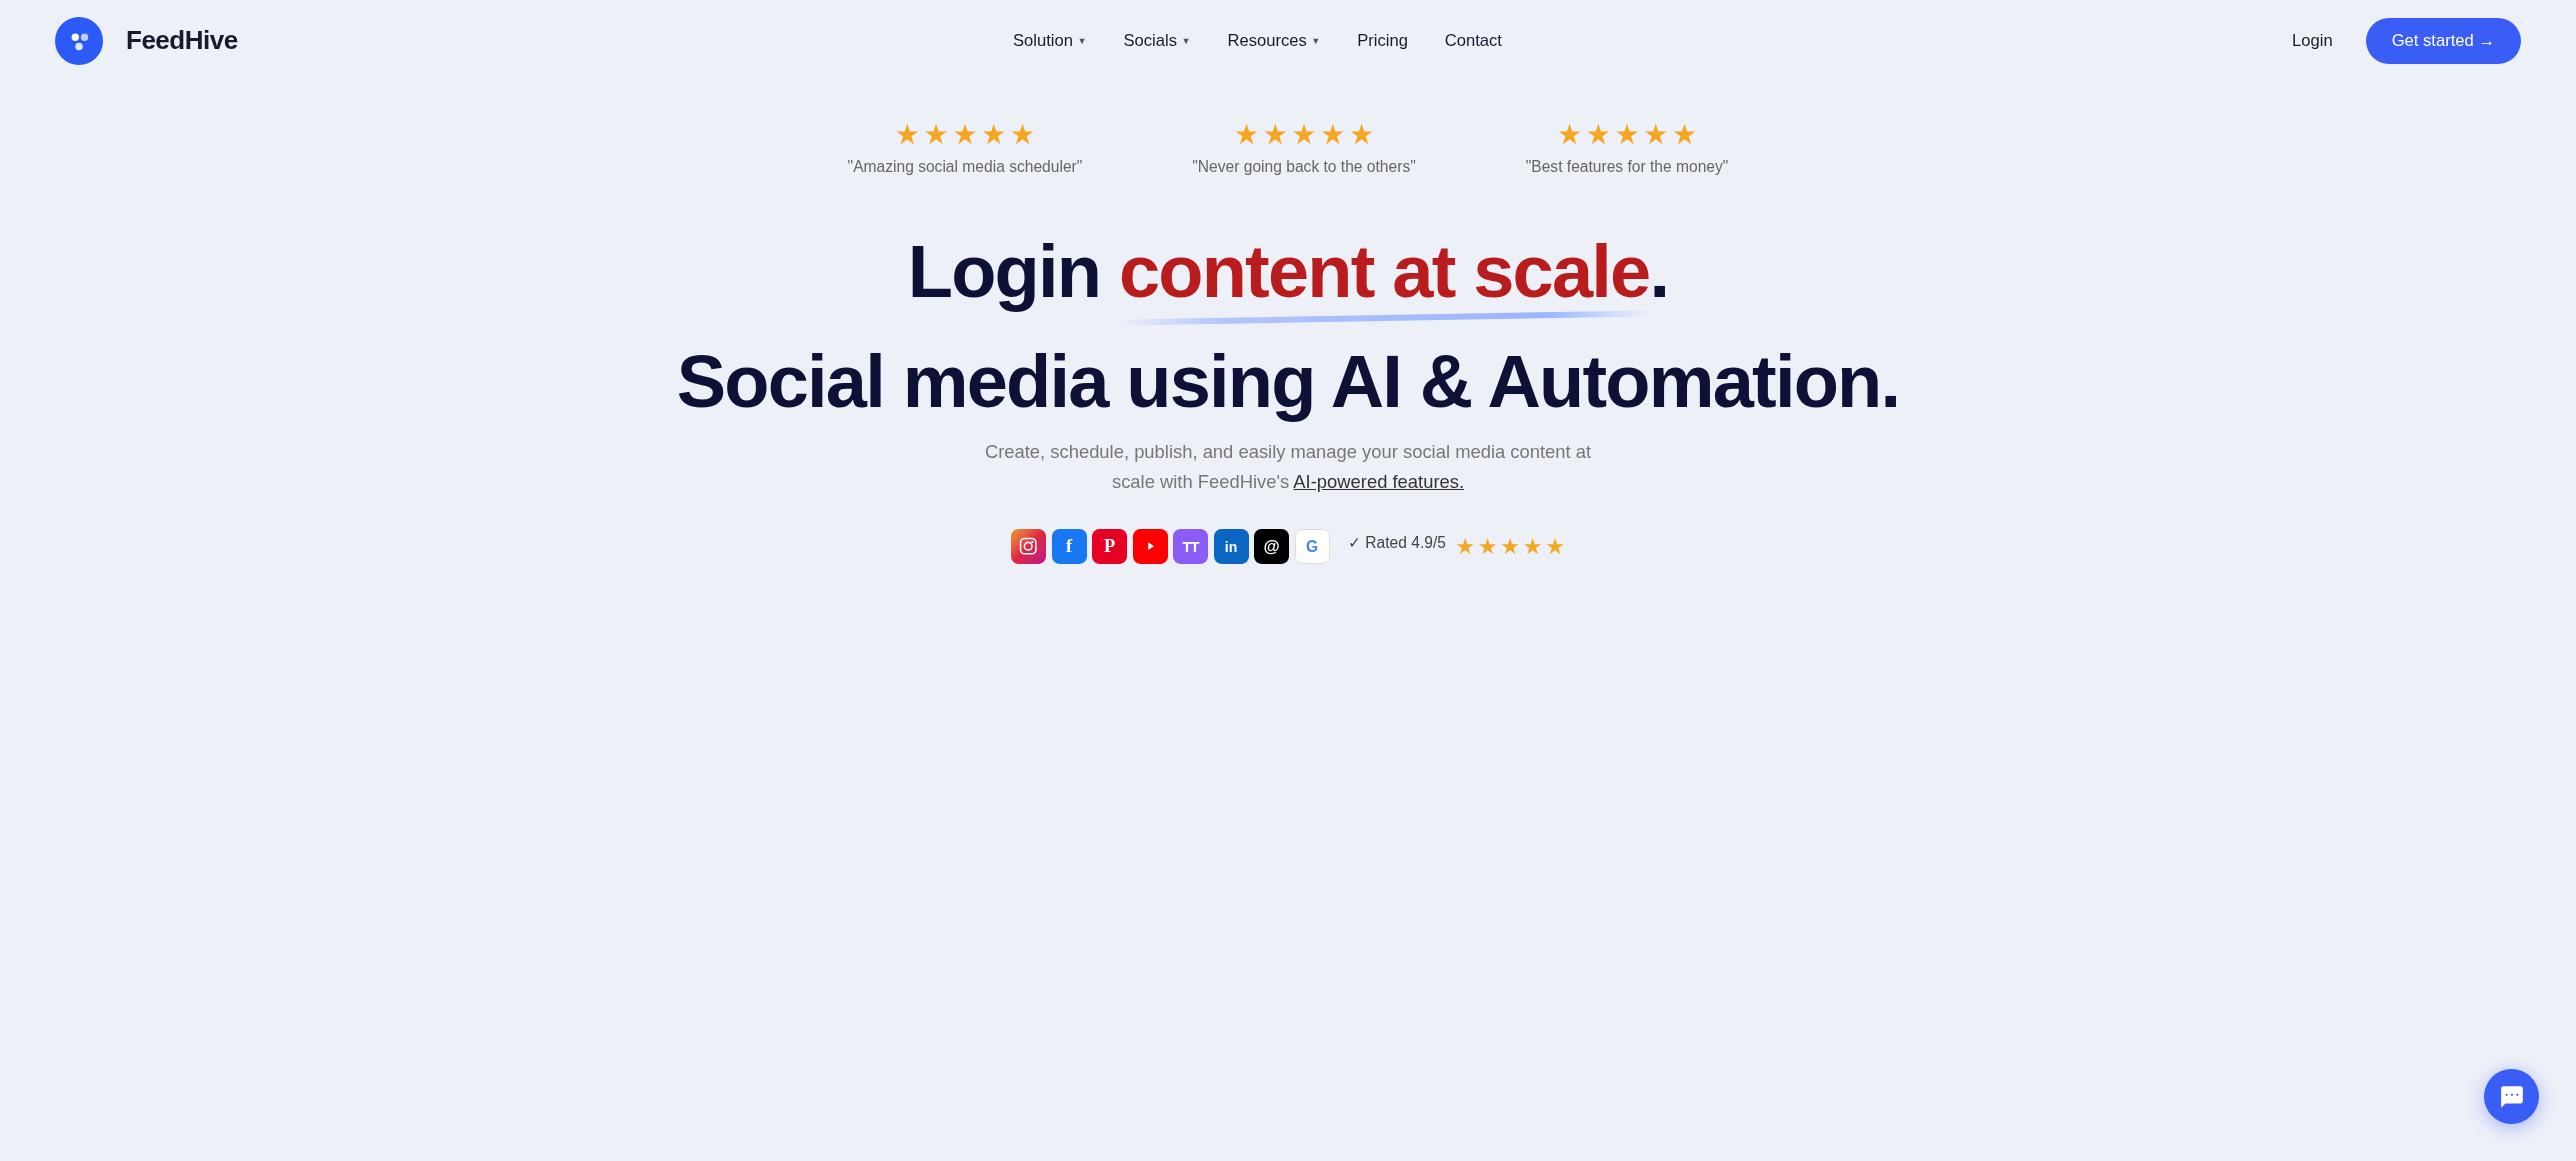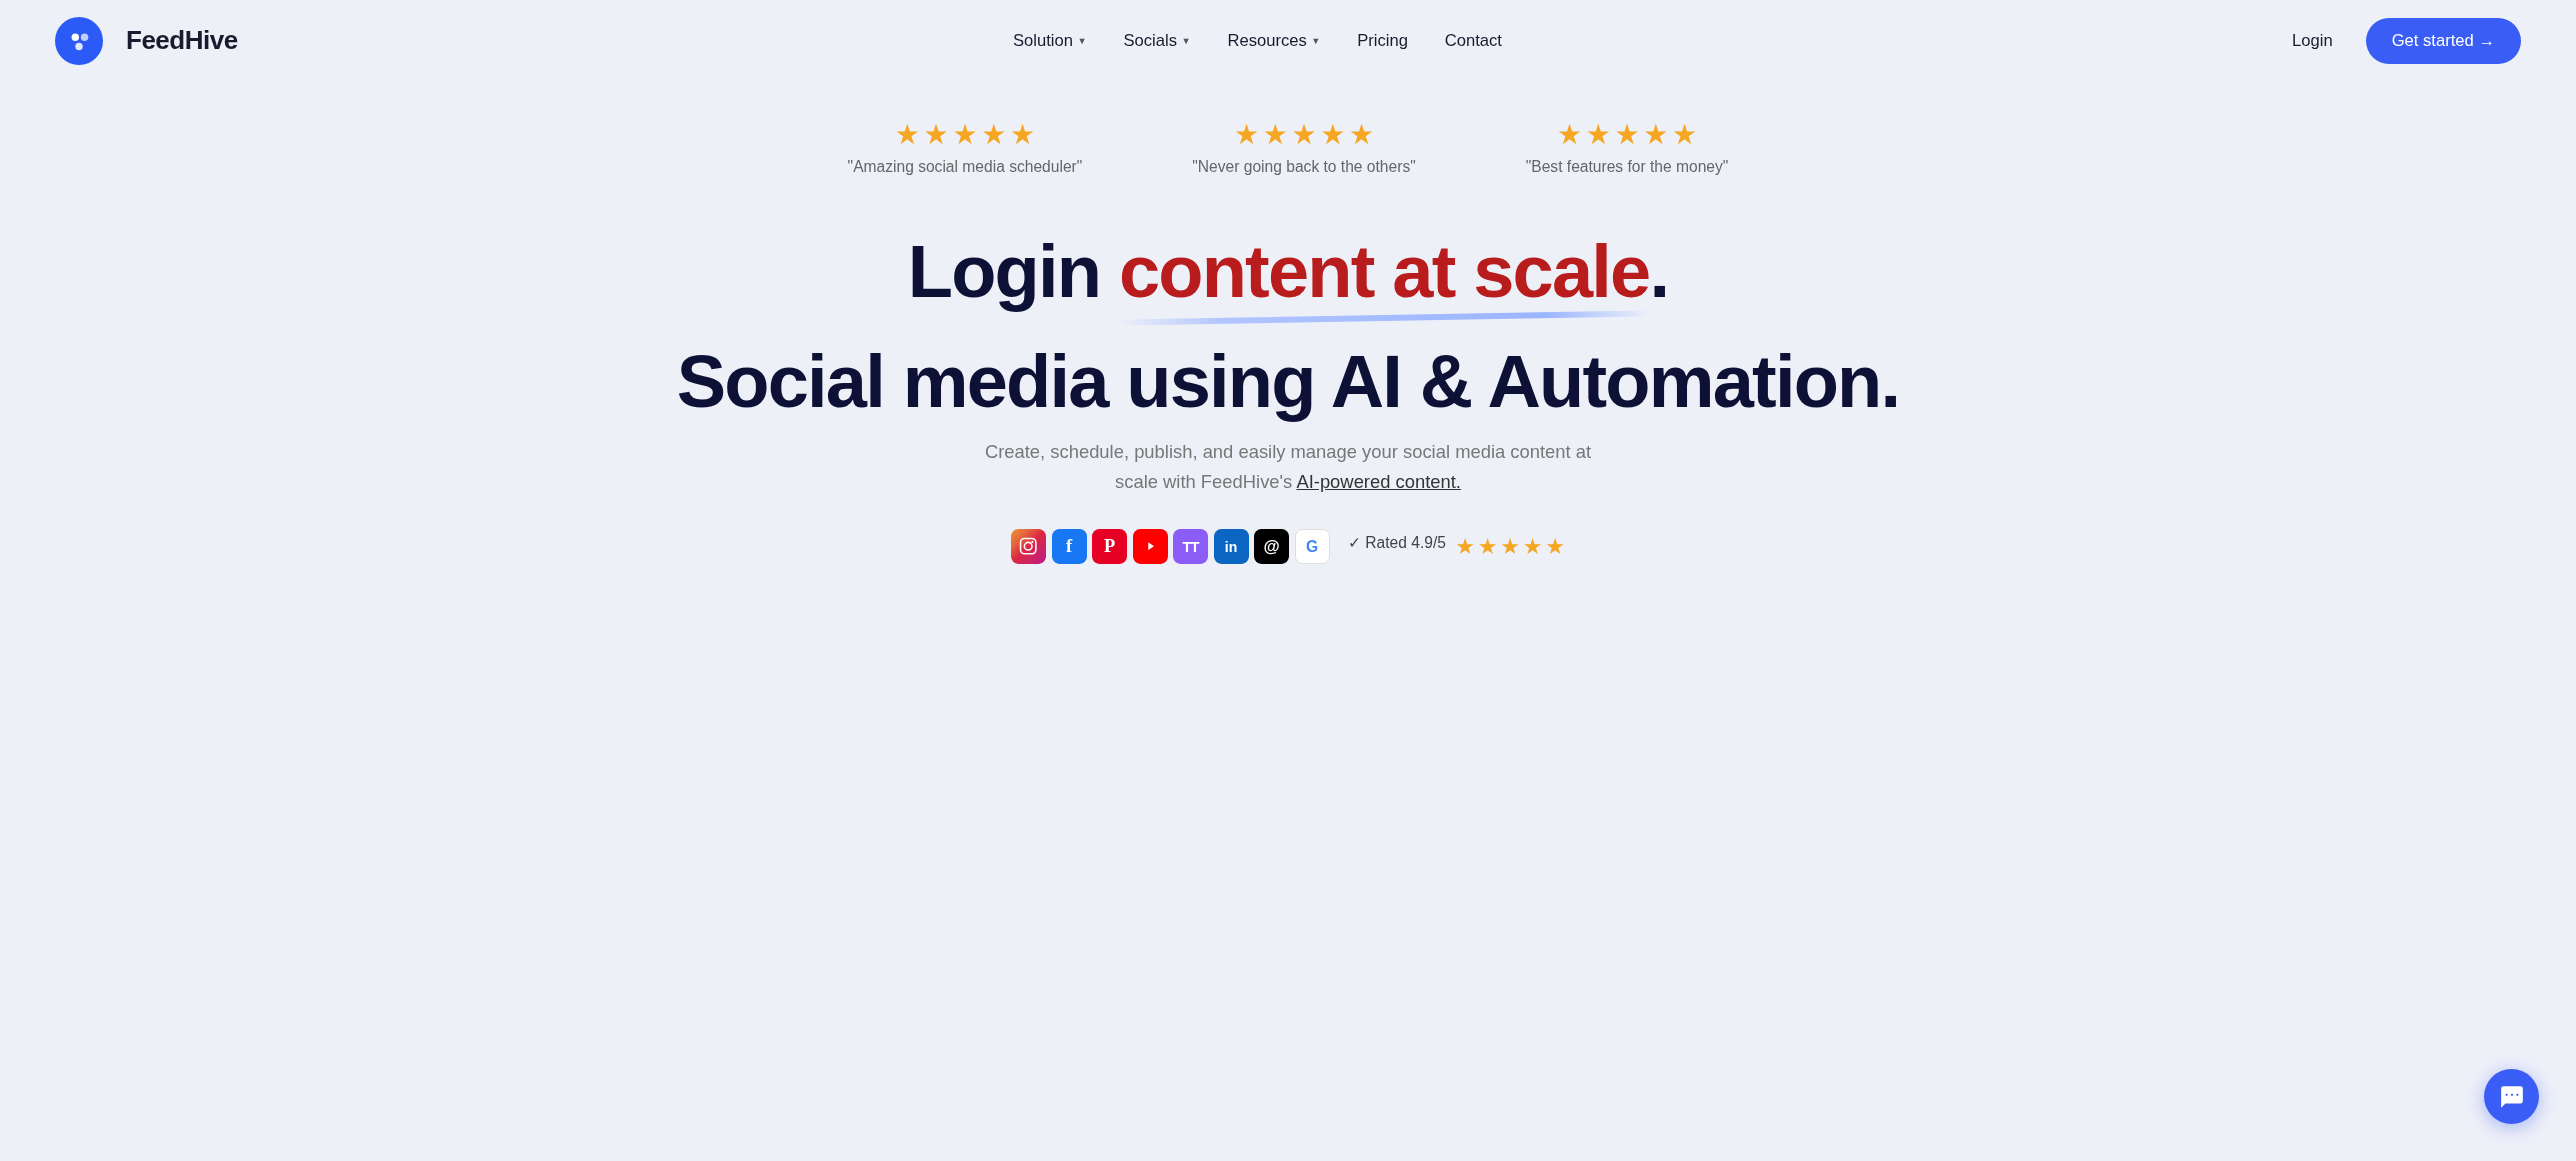--- a/index.html
+++ b/index.html
@@ -327,21 +327,21 @@
       <span class="review-text">"Best features for the money"</span>
     </div>
   </div>
 
   <h1 class="headline">
     <span>Login </span><span class="highlight">content at scale</span><span>.</span>
   </h1>
   <h1 class="subheadline">Social media using AI &amp; Automation.</h1>
 
   <p class="description">
-    <span>Create, schedule, publish, and easily manage your social media content at scale with FeedHive's </span><a href="#">AI-powered content.</a>
+    <span>Create, schedule, publish, and easily manage your social media content at scale with FeedHive's </span><a href="#">AI-powered features.</a>
   </p>
 
   <div class="social-row">
     <div class="social-icons">
       <div class="social-icon si-instagram">
         <svg viewBox="0 0 24 24" width="18.4" height="18.4" fill="white">
             <rect x="2" y="2" width="20" height="20" rx="5" ry="5" fill="none" stroke="white" stroke-width="2"></rect>
             <circle cx="12" cy="12" r="5" fill="none" stroke="white" stroke-width="2"></circle>
             <circle cx="17.5" cy="6.5" r="1.5" fill="white"></circle>
           </svg>

